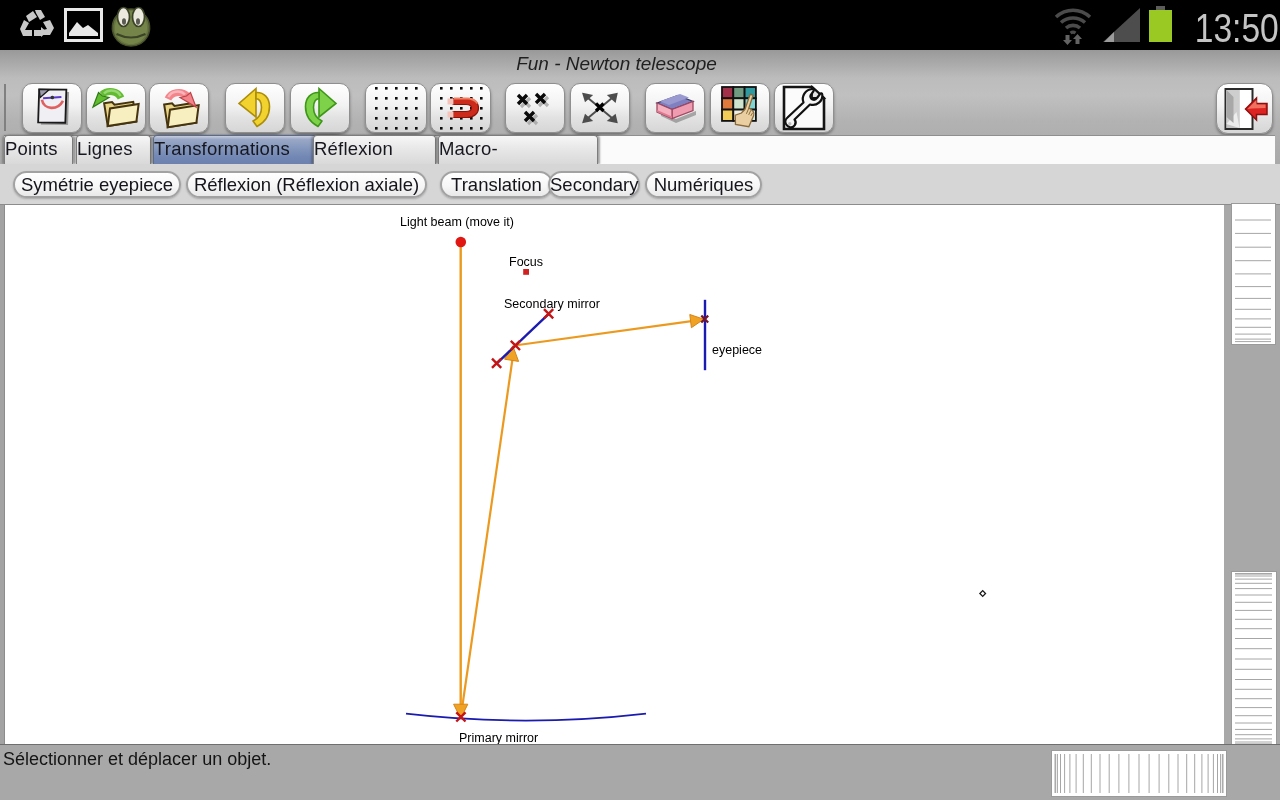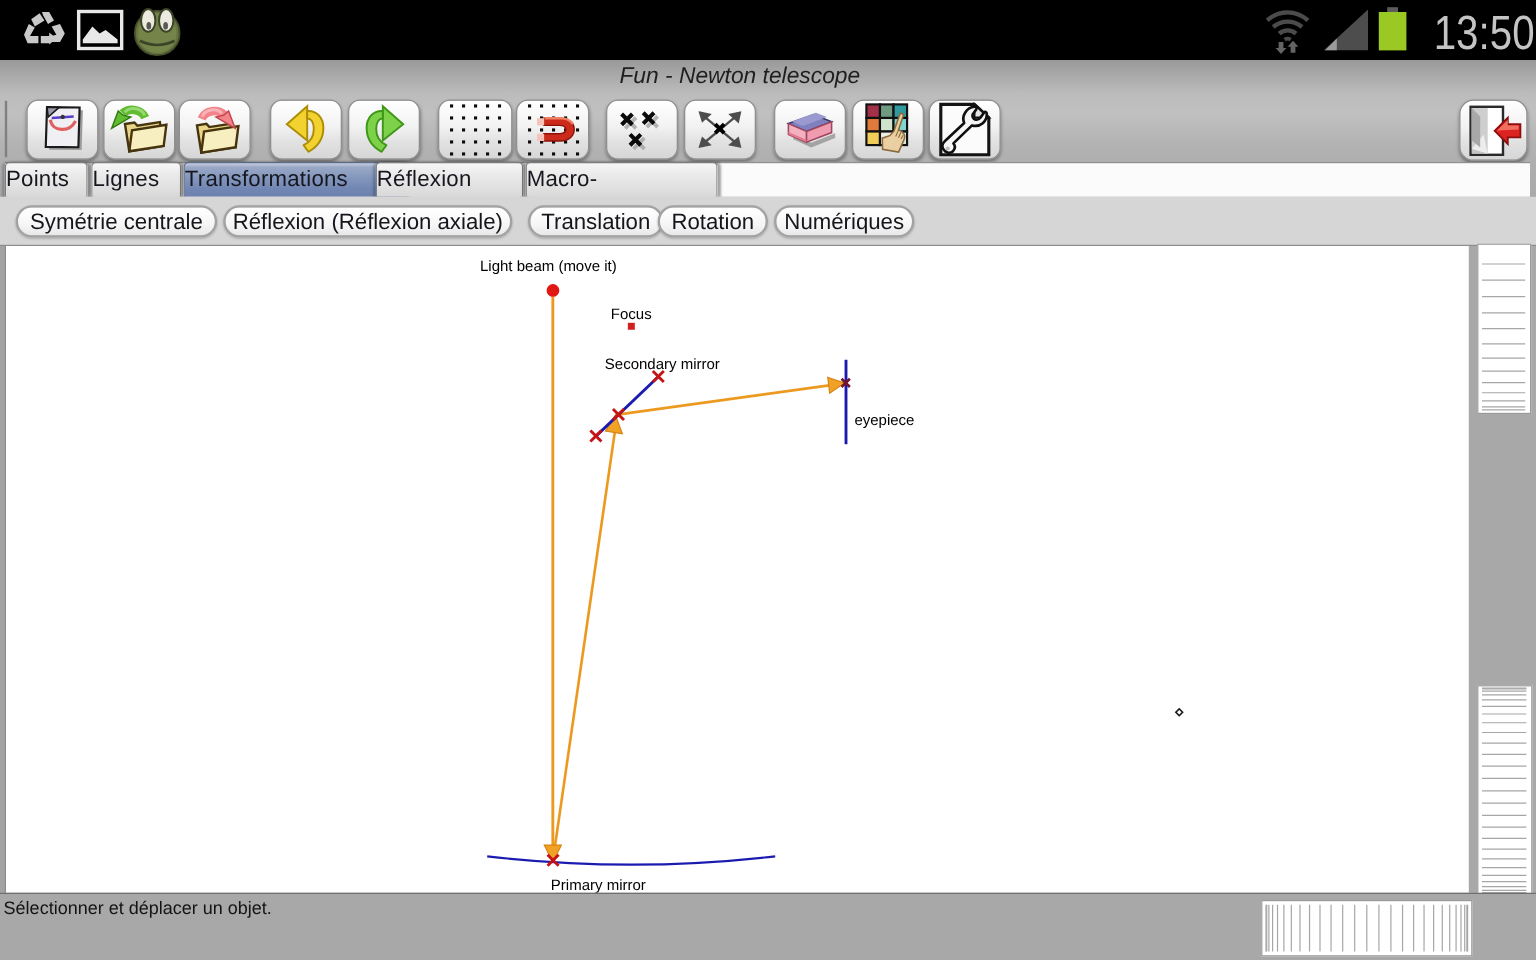--- a/index.html
+++ b/index.html
@@ -280,24 +280,24 @@
 </div>
 
 <div class="abs" style="left:4px;top:135px;width:1271px;height:29px;background:#fbfbfb;border-top:1px solid #8f8f8f;box-sizing:border-box;"></div>
 <div class="tab" style="left:4px;width:69px;">Points</div>
 <div class="tab" style="left:76px;width:75px;">Lignes</div>
 <div class="tab tabsel" style="left:153px;width:186px;">Transformations</div>
 <div class="tab" style="left:313px;width:123px;">Réflexion</div>
 <div class="tab" style="left:438px;width:160px;">Macro-construction</div>
 
 <div class="abs" style="left:0;top:164px;width:1280px;height:41px;background:#d6d6d6;"></div>
-<div class="pill" style="left:13px;width:168px;">Symétrie centrale</div>
+<div class="pill" style="left:13px;width:168px;">Symétrie eyepiece</div>
 <div class="pill" style="left:186px;width:241px;">Réflexion (Réflexion axiale)</div>
 <div class="pill" style="left:440px;width:113px;">Translation</div>
-<div class="pill" style="left:548px;width:92px;">Rotation</div>
+<div class="pill" style="left:548px;width:92px;">Secondary</div>
 <div class="pill" style="left:645px;width:117px;">Numériques</div>
 
 <div class="abs" style="left:0;top:204px;width:1280px;height:1px;background:#8c8c8c;"></div>
 <div class="abs" style="left:5px;top:205px;width:1219px;height:539px;background:#fff;"></div>
 <div class="abs" style="left:0;top:205px;width:4px;height:539px;background:#a3a3a3;border-right:1px solid #8c8c8c;"></div>
 
 <div class="rulbox" style="left:1231px;top:203px;width:43px;height:140px;">
 <svg width="43" height="140">
 <line x1="3" y1="16.0" x2="39" y2="16.0"></line>
 <line x1="3" y1="29.4" x2="39" y2="29.4"></line>
@@ -376,21 +376,21 @@
    <text x="400" y="226">Light beam (move it)</text>
    <text x="509" y="265.5">Focus</text>
    <text x="504" y="307.5">Secondary mirror</text>
    <text x="712" y="354">eyepiece</text>
    <text x="459" y="742">Primary mirror</text>
   </g>
  </g>
 </svg>
 
 <div class="abs" style="left:0;top:744px;width:1280px;height:56px;background:#a8a8a8;border-top:1px solid #6f6f6f;box-sizing:border-box;"></div>
-<div class="abs" style="left:3px;top:749px;font-size:15px;color:#141414;">Sélectionner et déplacer un objet.</div>
+<div class="abs" style="left:3px;top:749px;font-size:18px;color:#141414;">Sélectionner et déplacer un objet.</div>
 <div class="rulbox" style="left:1051px;top:750px;width:174px;height:45px;">
 <svg width="174" height="45">
 <line x1="3.0" y1="3" x2="3.0" y2="42"></line>
 <line x1="3.6" y1="3" x2="3.6" y2="42"></line>
 <line x1="5.4" y1="3" x2="5.4" y2="42"></line>
 <line x1="8.5" y1="3" x2="8.5" y2="42"></line>
 <line x1="12.6" y1="3" x2="12.6" y2="42"></line>
 <line x1="17.9" y1="3" x2="17.9" y2="42"></line>
 <line x1="24.1" y1="3" x2="24.1" y2="42"></line>
 <line x1="31.3" y1="3" x2="31.3" y2="42"></line>

